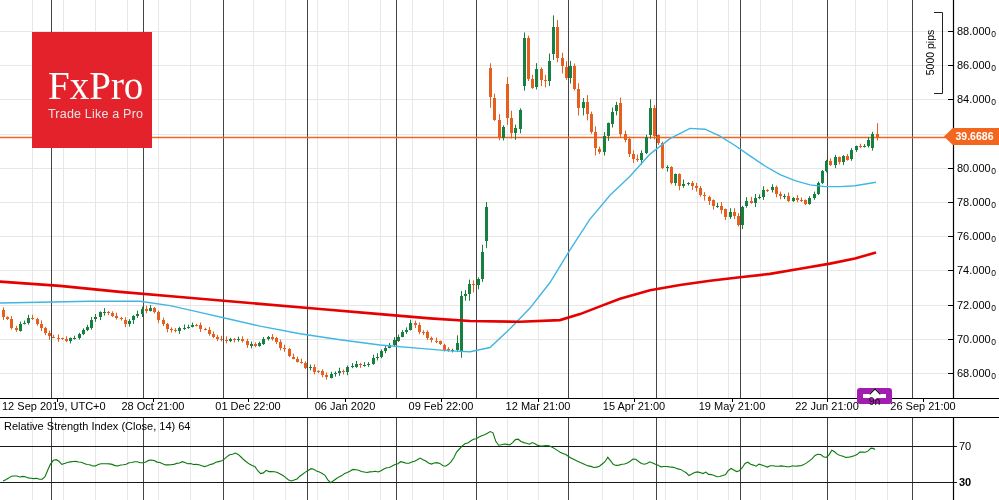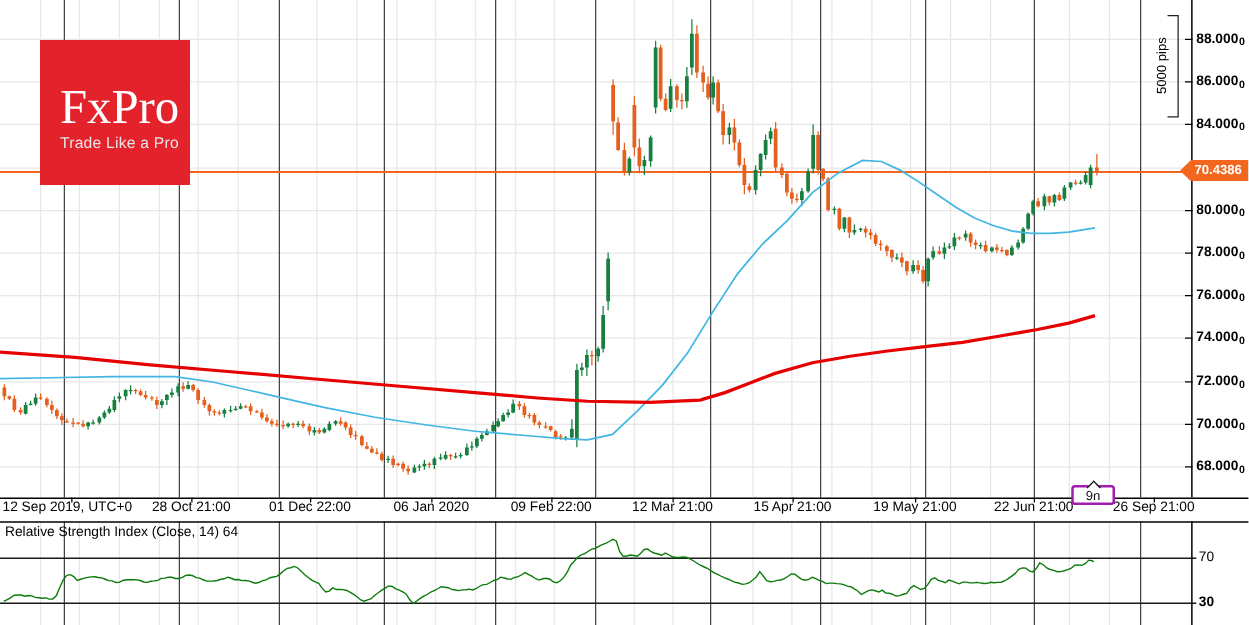--- a/index.html
+++ b/index.html
@@ -3,33 +3,33 @@
 <meta charset="utf-8">
 <style>
   html,body{margin:0;padding:0;background:#fff;}
   #app{position:relative;width:999px;height:500px;background:#fff;overflow:hidden;
        font-family:"Liberation Sans",sans-serif;color:#111;}
   #chart-svg{position:absolute;left:0;top:0;}
   .logo{position:absolute;left:32px;top:32px;width:120px;height:116px;background:#e4222b;
         box-sizing:border-box;padding:36px 0 4px 16px;}
   .logo-title{font-family:"Liberation Serif",serif;font-size:39px;line-height:36px;color:#fff;}
   .logo-tagline{font-size:12.5px;color:#e5e5e5;margin-top:3px;letter-spacing:.2px;}
-  .plabel{position:absolute;left:957px;font-size:11px;line-height:14px;white-space:nowrap;color:#000;font-weight:bold;}
+  .plabel{position:absolute;left:957px;font-size:11px;line-height:14px;white-space:nowrap;color:#000;}
   .psub{font-size:8.5px;position:relative;top:2px;margin-left:.5px;}
   .tlabel{position:absolute;top:400px;font-size:11px;line-height:13px;white-space:nowrap;color:#000;
           transform:translateX(-50%);}
   .tlabel.left{transform:none;}
   #rsi-title{position:absolute;left:4px;top:420px;font-size:11px;color:#000;white-space:nowrap;}
   .rlabel{position:absolute;left:959px;font-size:11px;line-height:13px;color:#000;}
   #price-badge{position:absolute;left:944px;top:128px;width:55px;height:17px;background:#f2661d;
        clip-path:polygon(0 50%,16% 0,100% 0,100% 100%,16% 100%);
        color:#fff;font-size:10.5px;font-weight:bold;line-height:17px;text-align:center;
        padding-left:6px;box-sizing:border-box;}
   #countdown-badge{position:absolute;left:857px;top:388px;width:35px;height:16px;background:#fff;
-       border:2px solid #a21caf;border-radius:3px;box-sizing:border-box;font-size:10.5px;
+       border:6px solid #a21caf;border-radius:3px;box-sizing:border-box;font-size:10.5px;
        line-height:14px;text-align:center;}
   #countdown-badge::before{content:"";position:absolute;left:50%;top:-4.5px;width:7px;height:7px;
        margin-left:-3.5px;background:#fff;border-left:1px solid #000;border-top:1px solid #000;
        transform:rotate(45deg);}
   #pips-label{position:absolute;left:889px;top:46px;width:82px;height:13px;text-align:center;
        font-size:10.5px;color:#000;transform:rotate(-90deg);transform-origin:center;white-space:nowrap;}
 </style>
 </head>
 <body>
 
@@ -606,18 +606,18 @@
       <div class="rlabel" style="top: 476px; font-weight: bold;">30</div>
     </div>
 
   <div class="logo">
     <div class="logo-title">FxPro</div>
     <div class="logo-tagline">Trade Like a Pro</div>
   </div>
 
   <div id="pips-label">5000 pips</div>
 
-  <div id="price-badge">70.4386</div>
+  <div id="price-badge">39.6686</div>
 
   <div id="countdown-badge">9h</div>
 
   <div id="rsi-title">Relative Strength Index (Close, 14) 64</div>
 </div>
 
 </body></html>

